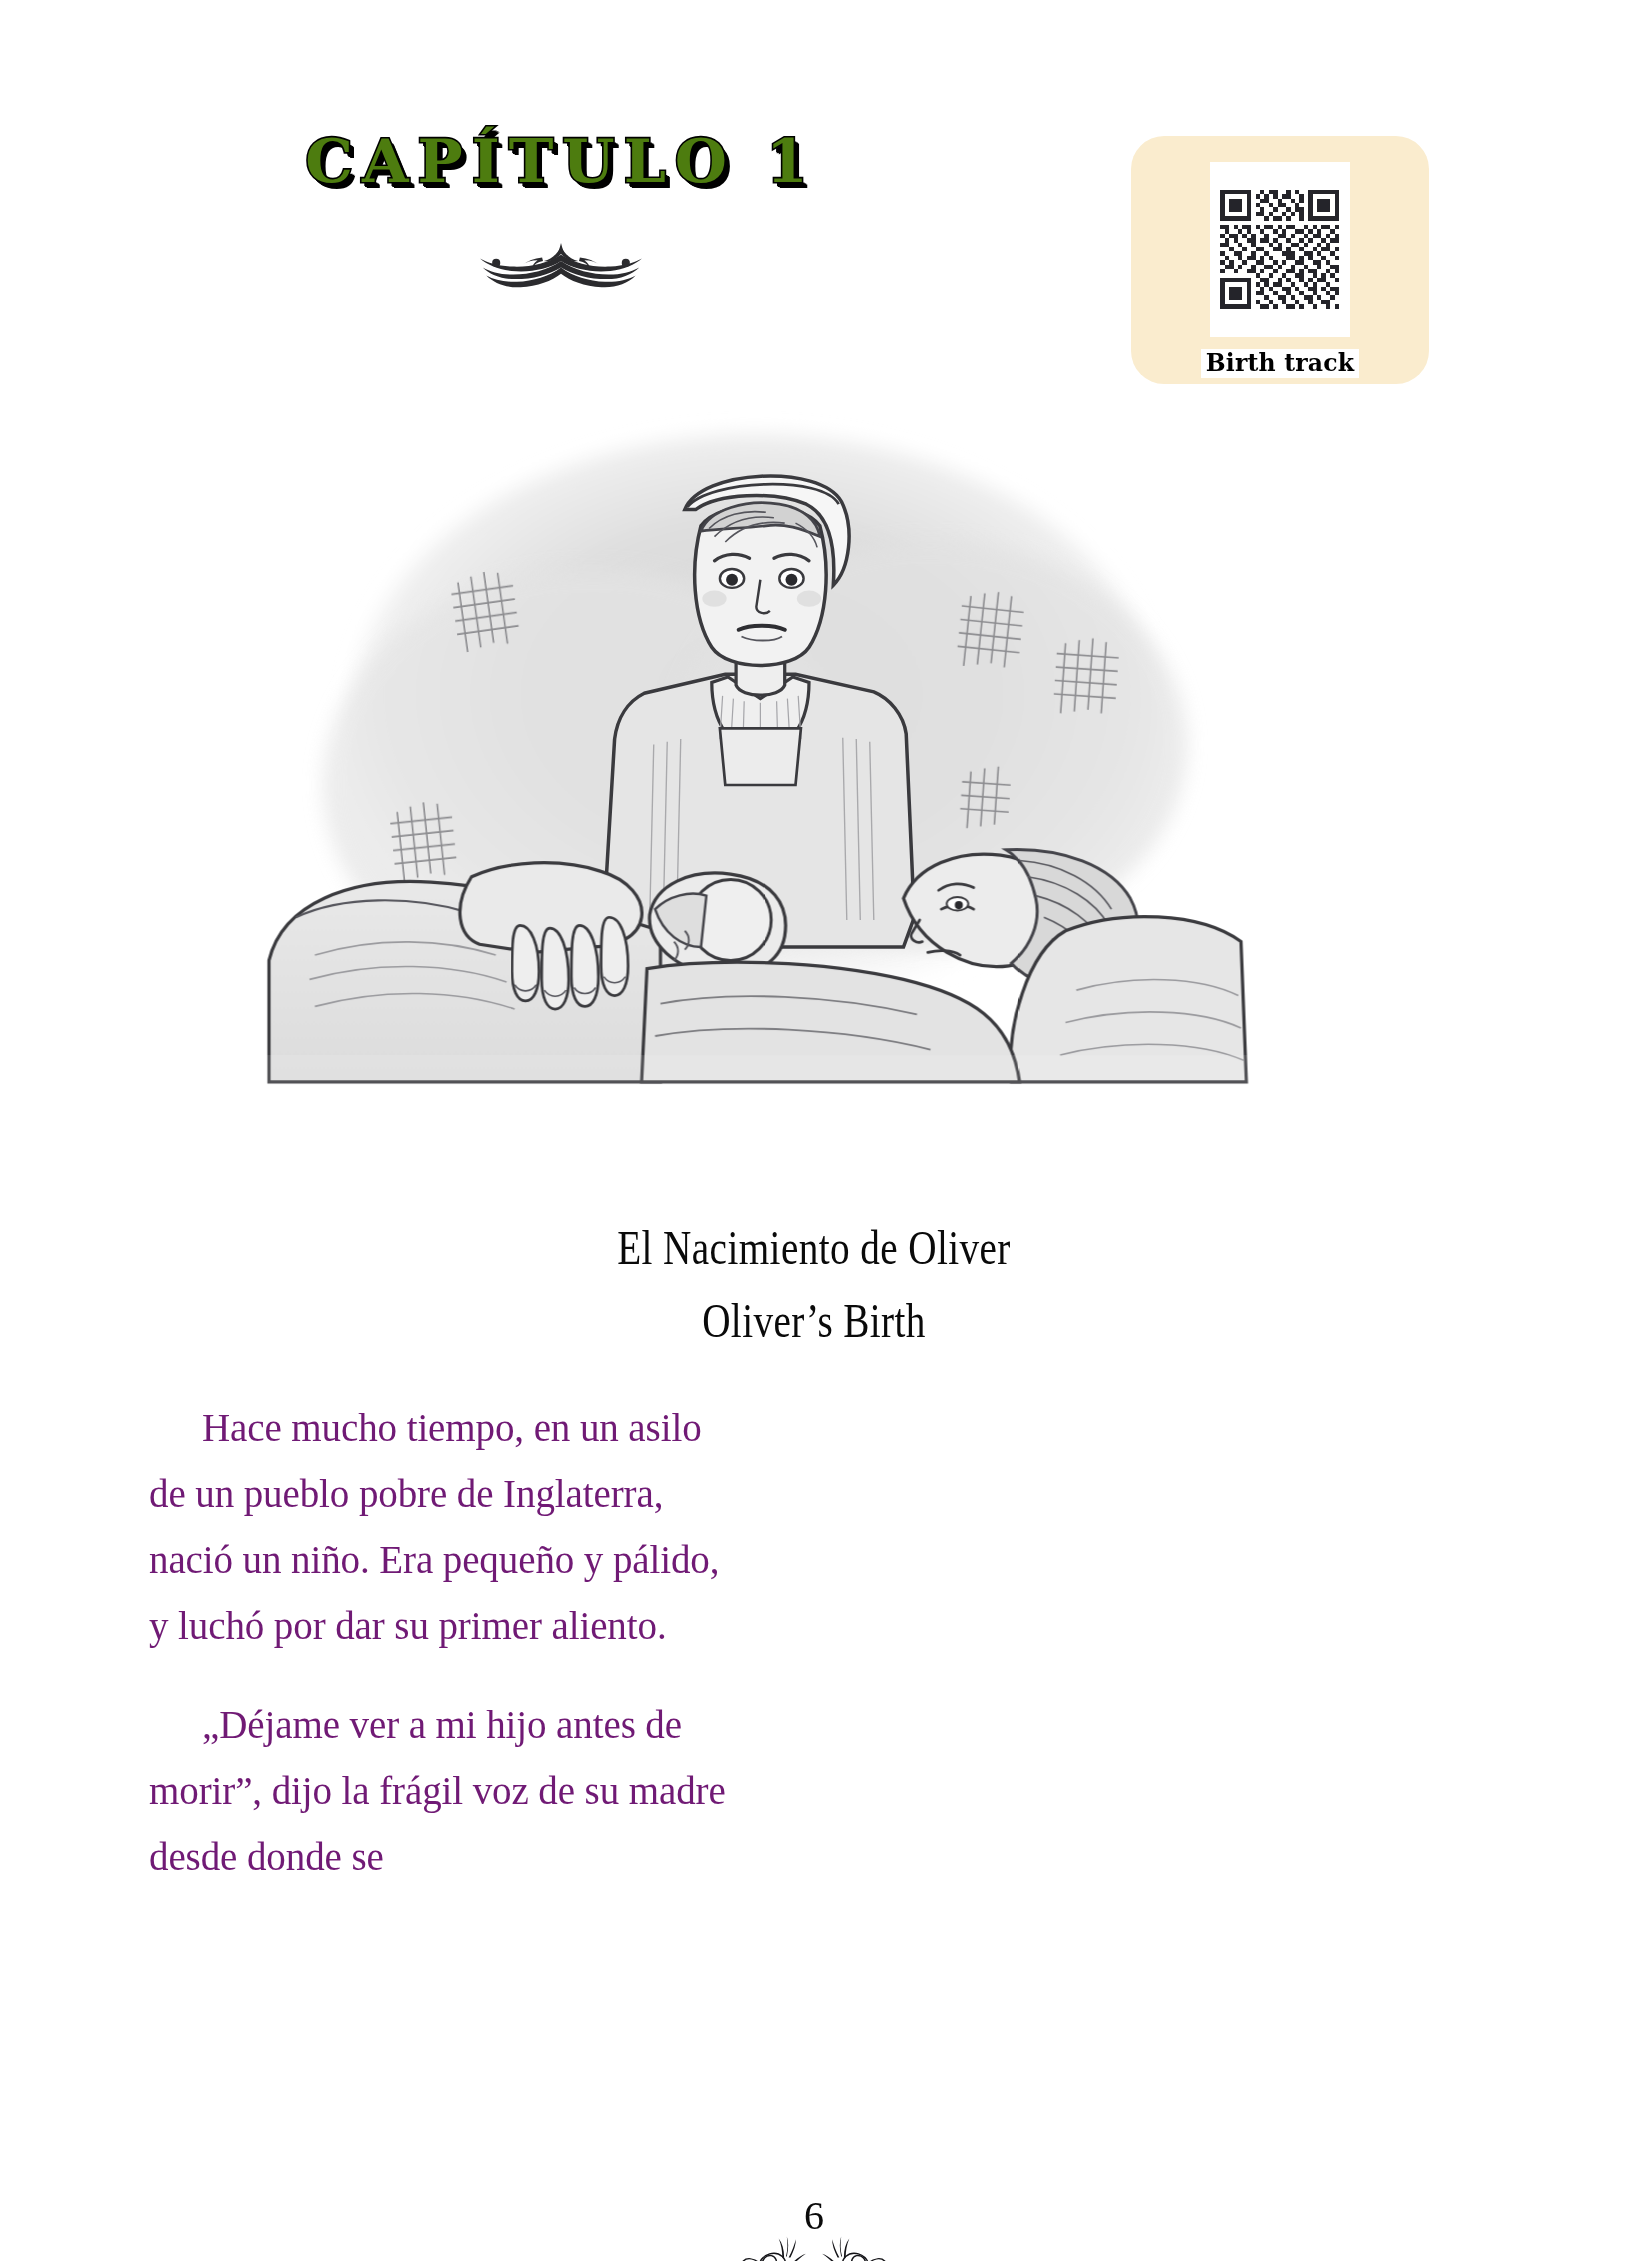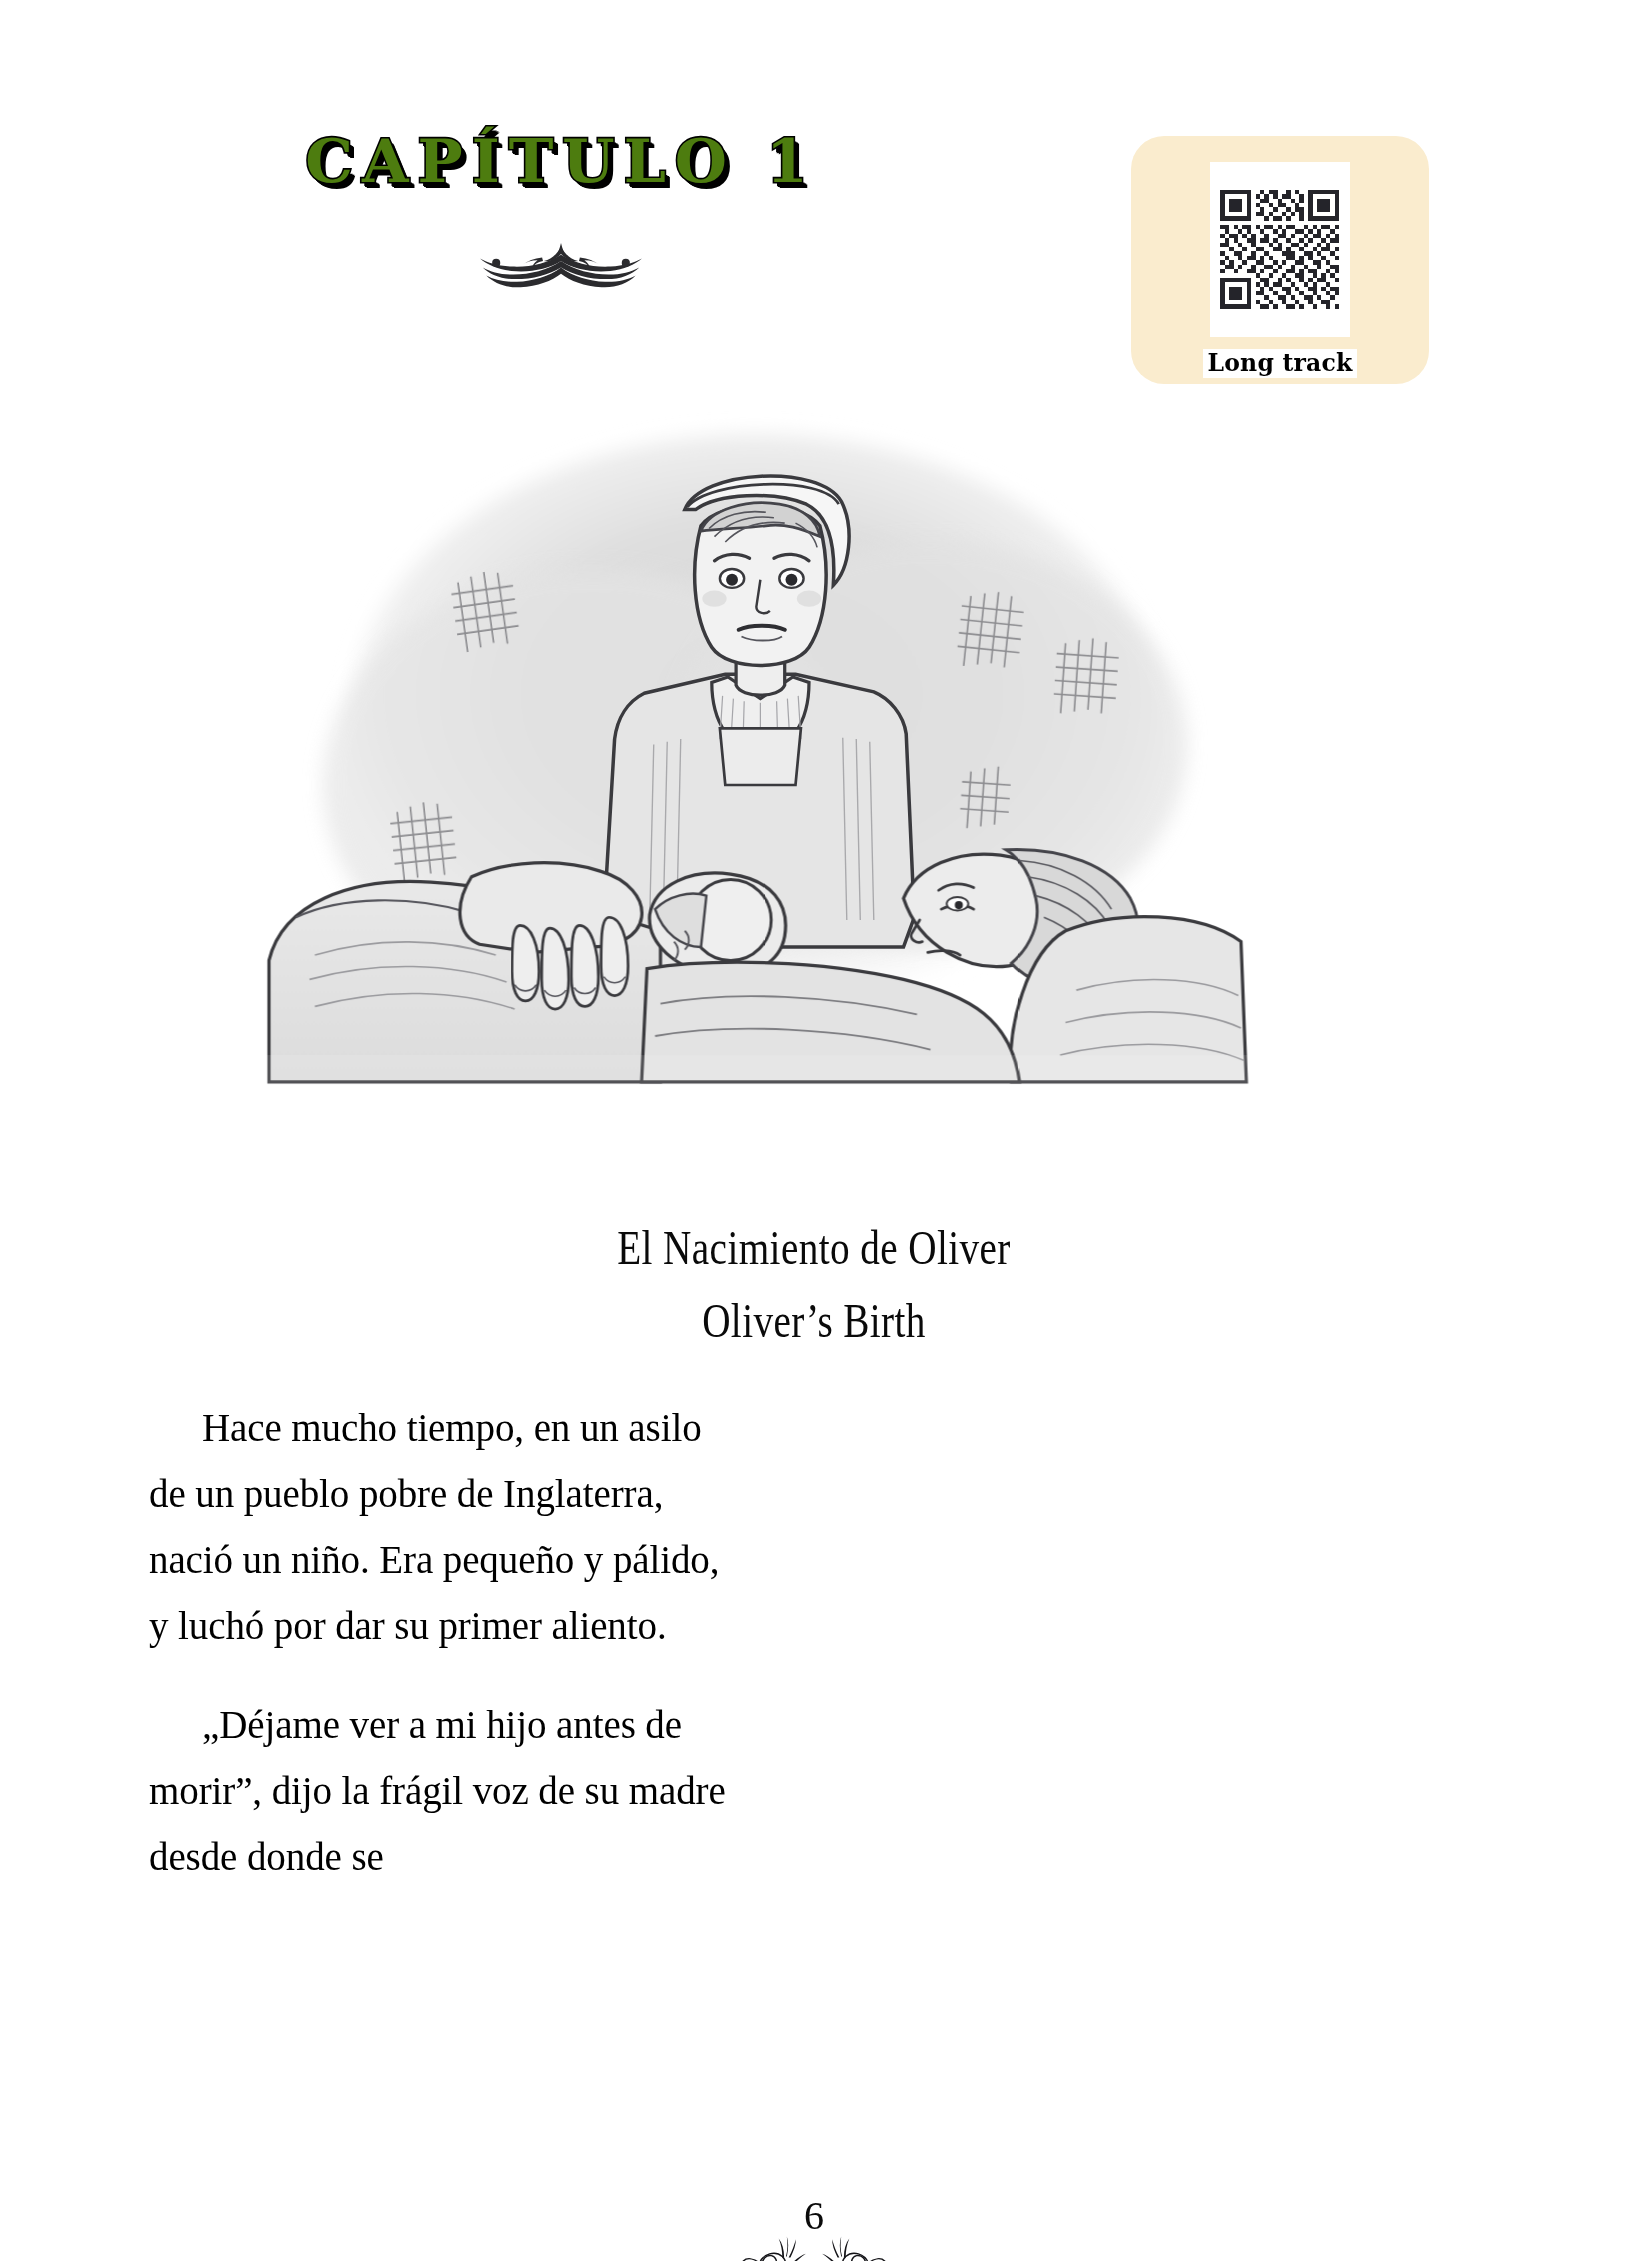--- a/index.html
+++ b/index.html
@@ -140,21 +140,21 @@
     width: 1339px;
     display: flex;
     gap: 99px;
   }
   .col { width: 592px; }
   .col p {
     margin: 0;
     font-family: "Liberation Serif", "DejaVu Serif", serif;
     font-size: 39px;
     line-height: 66px;
-    color: #000000;
+    color: #701a75;
     text-indent: 53px;
     letter-spacing: -0.1px;
   }
   .col p + p { margin-top: 33px; }
 
   
   .page-number {
     position: absolute;
     top: 2196px;
     left: 0;
@@ -409,21 +409,21 @@
           <rect x="10" y="27" width="2" height="1"></rect>
             <rect x="13" y="27" width="1" height="1"></rect>
             <rect x="16" y="27" width="2" height="1"></rect>
             <rect x="19" y="27" width="1" height="1"></rect>
             <rect x="22" y="27" width="1" height="1"></rect>
             <rect x="25" y="27" width="1" height="1"></rect>
             <rect x="27" y="27" width="1" height="1"></rect>
         </g>
       </svg>
     </div>
-    <div class="audio-label">Long track</div>
+    <div class="audio-label">Birth track</div>
   </div>
 
   <div class="illustration">
     <svg viewBox="0 0 740 600">
       <defs>
         <radialGradient id="cloud" cx="50%" cy="46%" r="58%">
           <stop offset="0%" stop-color="#d6d6d6"></stop>
           <stop offset="52%" stop-color="#dedede"></stop>
           <stop offset="80%" stop-color="#efefef"></stop>
           <stop offset="100%" stop-color="#ffffff" stop-opacity="0"></stop>

